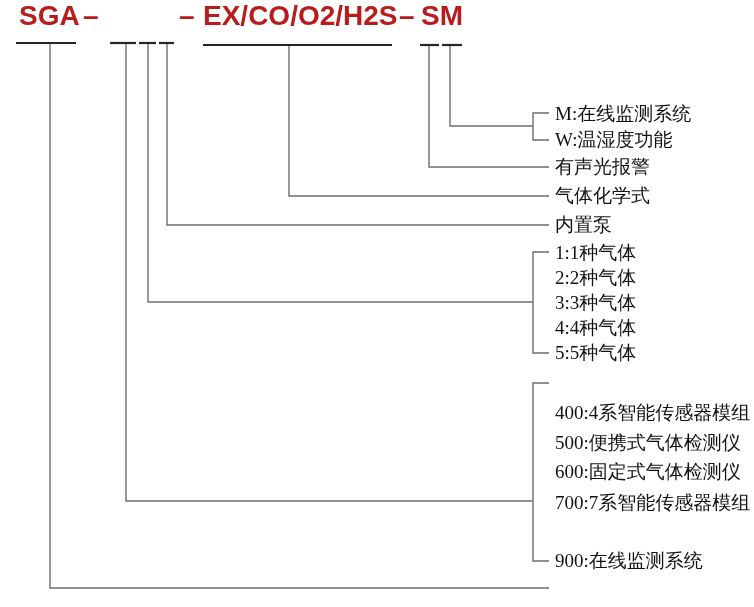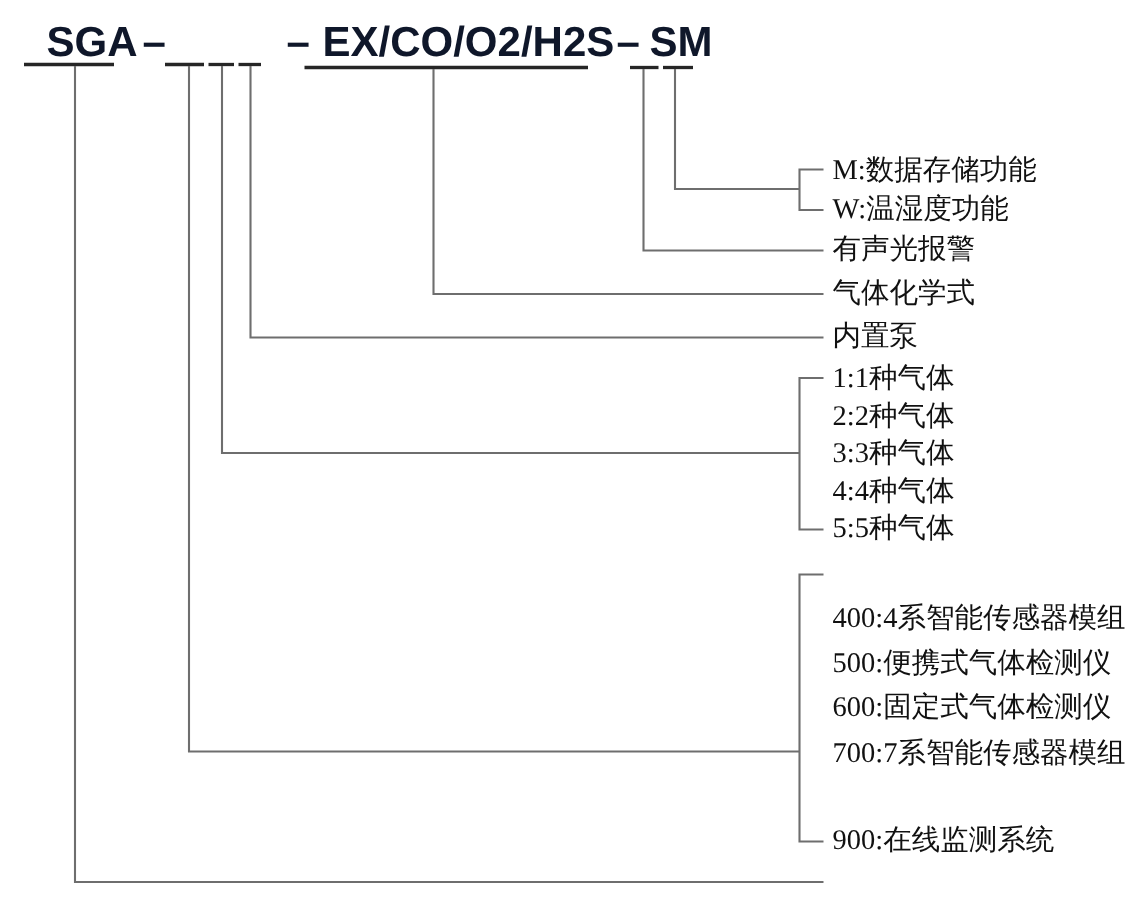--- a/index.html
+++ b/index.html
@@ -21,28 +21,27 @@
     fill: none;
     stroke: #6e6e6e;
     stroke-width: 1.4;
   }
   .lines-svg line.u {
     stroke: #262626;
     stroke-width: 2.2;
   }
   .model-seg {
     position: absolute;
-    top: 12px;
+    top: 0;
     font-family: "Liberation Sans", "DejaVu Sans", sans-serif;
     font-weight: bold;
     font-size: 28px;
-    color: #0f172a;
+    color: #b91c1c;
     white-space: nowrap;
     letter-spacing: 0px;
-    margin-left: 12px;
   }
   .callout {
     position: absolute;
     left: 555px;
     font-size: 19px;
     line-height: 22px;
     color: #111111;
     white-space: nowrap;
   }
 </style>
@@ -73,21 +72,21 @@
     <path d="M50 44 V588 H549"></path>
   </svg>
 
   <span class="model-seg" style="left:19px">SGA</span>
   <span class="model-seg" style="left:83px">–</span>
   <span class="model-seg" style="left:179px">–</span>
   <span class="model-seg" style="left:203px">EX/CO/O2/H2S</span>
   <span class="model-seg" style="left:399px">–</span>
   <span class="model-seg" style="left:421px">SM</span>
 
-  <div class="callout" style="top:103px">M:数据存储功能</div>
+  <div class="callout" style="top:103px">M:在线监测系统</div>
   <div class="callout" style="top:156px">有声光报警</div>
   <div class="callout" style="top:129px">W:温湿度功能</div>
   <div class="callout" style="top:185px">气体化学式</div>
   <div class="callout" style="top:214px">内置泵</div>
 
   <div class="callout" style="top:242px">1:1种气体</div>
   <div class="callout" style="top:267px">2:2种气体</div>
   <div class="callout" style="top:292px">3:3种气体</div>
   <div class="callout" style="top:317px">4:4种气体</div>
   <div class="callout" style="top:342px">5:5种气体</div>

